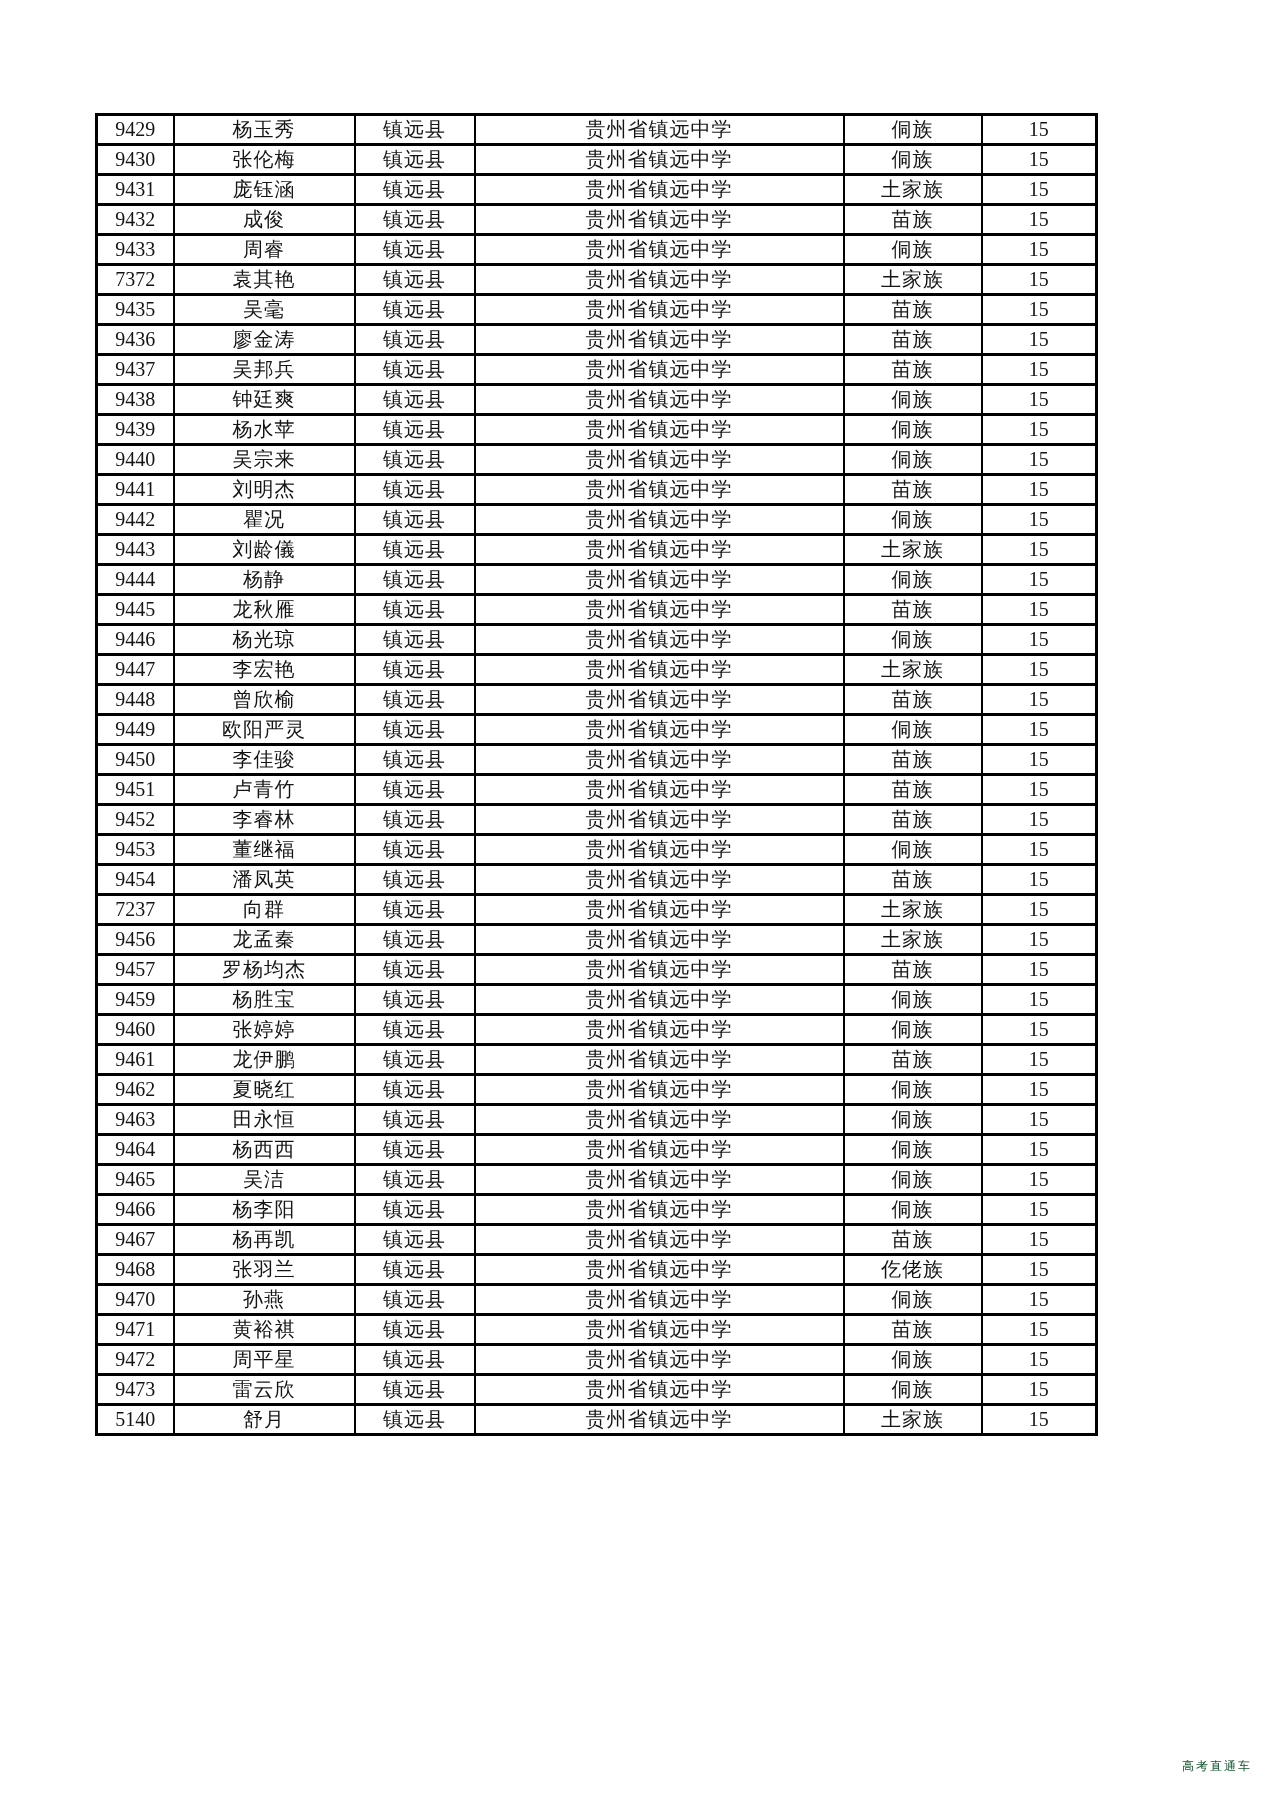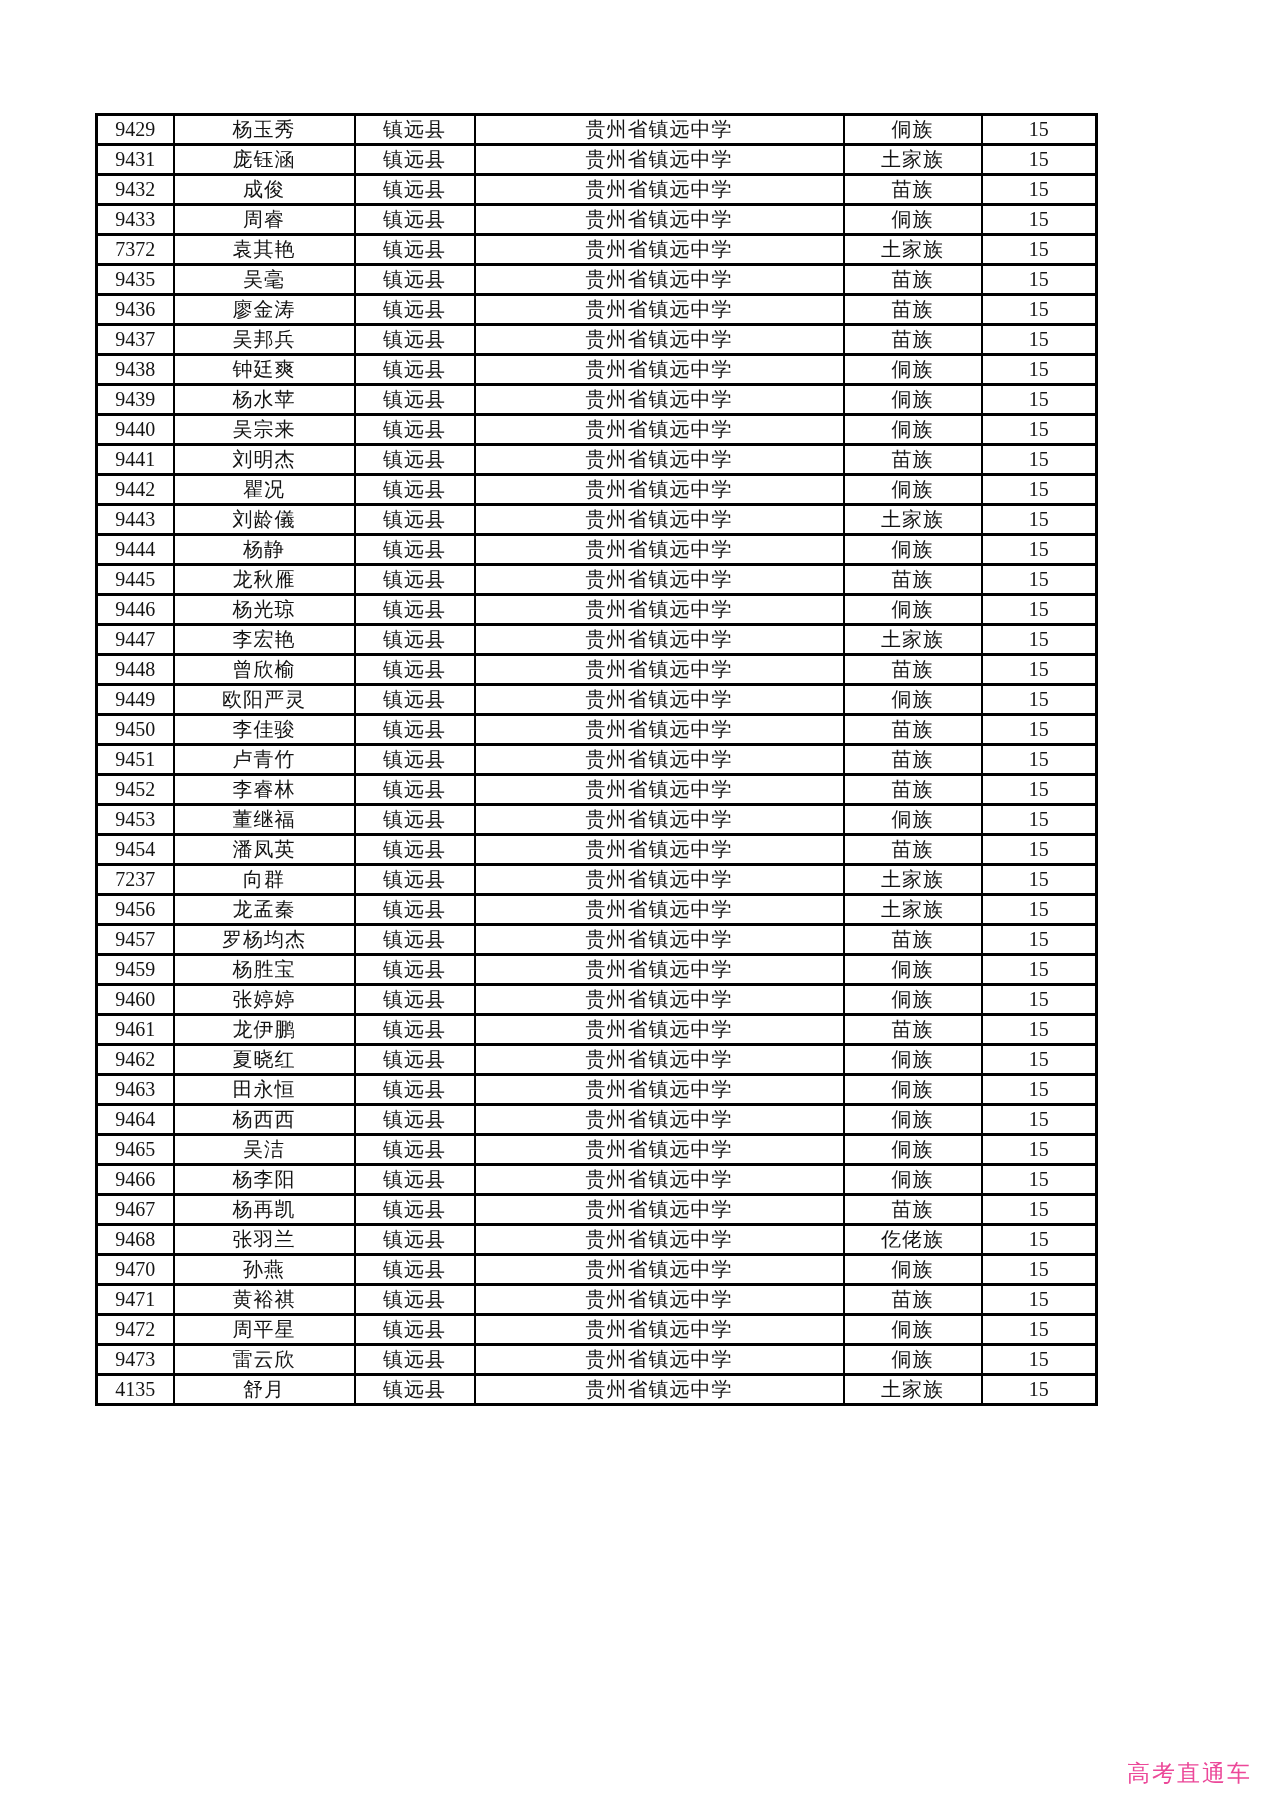--- a/index.html
+++ b/index.html
@@ -37,23 +37,23 @@
   }
   table.roster td.cell-id,
   table.roster td.cell-count {
     letter-spacing: 0;
     font-size: 20px;
   }
   .watermark {
     position: absolute;
     right: 28px;
     top: 1758px;
-    font-size: 23px;
+    font-size: 12px;
     letter-spacing: 2px;
-    color: #ec4899;
+    color: #14532d;
     font-family: "Liberation Sans", sans-serif;
   }
 </style>
 </head>
 <body>
 
 <div class="page">
 
   <table class="roster">
     <colgroup>
@@ -67,20 +67,28 @@
     <tbody>
         <tr>
           <td class="cell-id">9429</td>
           <td class="cell-name">杨玉秀</td>
           <td class="cell-county">镇远县</td>
           <td class="cell-school">贵州省镇远中学</td>
           <td class="cell-ethnicity">侗族</td>
           <td class="cell-count">15</td>
         </tr>
         <tr>
+          <td class="cell-id">9430</td>
+          <td class="cell-name">张伦梅</td>
+          <td class="cell-county">镇远县</td>
+          <td class="cell-school">贵州省镇远中学</td>
+          <td class="cell-ethnicity">侗族</td>
+          <td class="cell-count">15</td>
+        </tr>
+        <tr>
           <td class="cell-id">9431</td>
           <td class="cell-name">庞钰涵</td>
           <td class="cell-county">镇远县</td>
           <td class="cell-school">贵州省镇远中学</td>
           <td class="cell-ethnicity">土家族</td>
           <td class="cell-count">15</td>
         </tr>
         <tr>
           <td class="cell-id">9432</td>
           <td class="cell-name">成俊</td>
@@ -395,21 +403,21 @@
         </tr>
         <tr>
           <td class="cell-id">9473</td>
           <td class="cell-name">雷云欣</td>
           <td class="cell-county">镇远县</td>
           <td class="cell-school">贵州省镇远中学</td>
           <td class="cell-ethnicity">侗族</td>
           <td class="cell-count">15</td>
         </tr>
         <tr>
-          <td class="cell-id">4135</td>
+          <td class="cell-id">5140</td>
           <td class="cell-name">舒月</td>
           <td class="cell-county">镇远县</td>
           <td class="cell-school">贵州省镇远中学</td>
           <td class="cell-ethnicity">土家族</td>
           <td class="cell-count">15</td>
         </tr>
       </tbody>
   </table>
 
   <div class="watermark">高考直通车</div>

